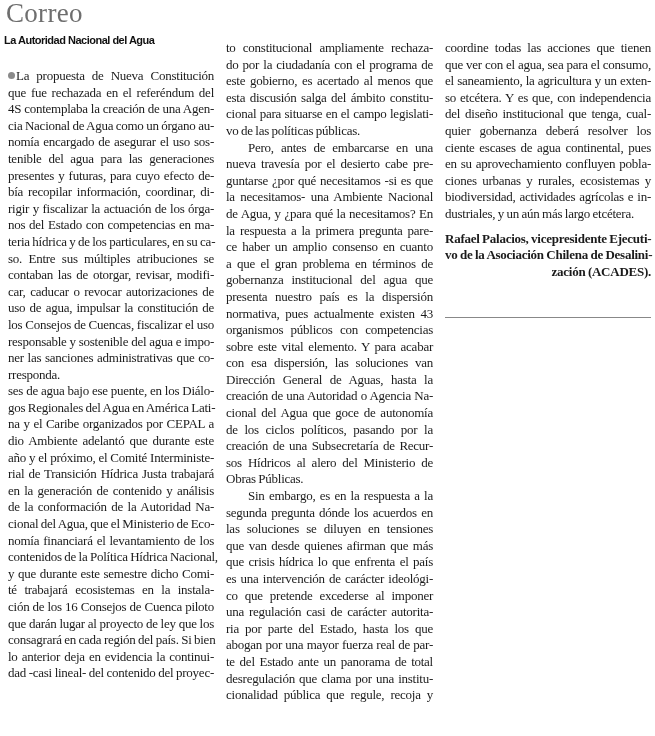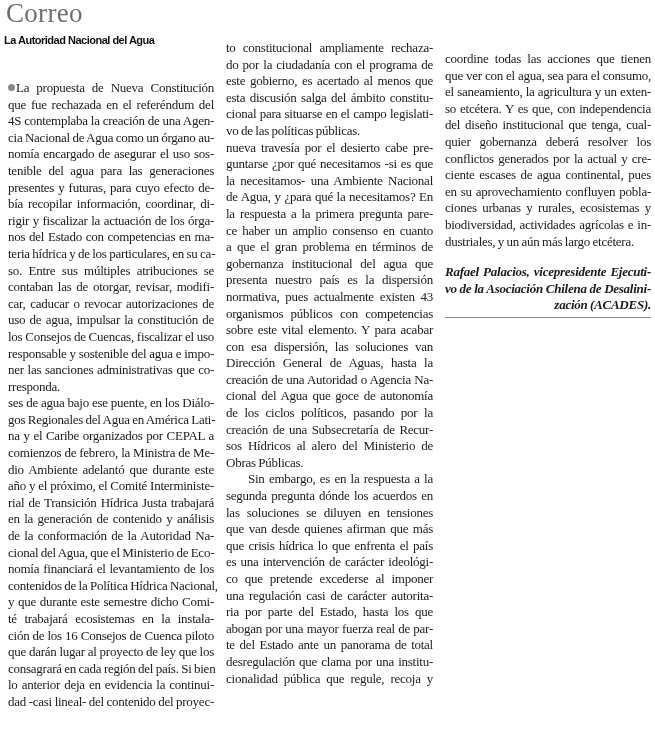--- a/index.html
+++ b/index.html
@@ -35,23 +35,23 @@
       color: #111;
     }
     .col {
       position: absolute;
       font-size: 13px;
       line-height: 16.6px;
       letter-spacing: -0.25px;
       word-spacing: -0.5px;
       color: #1b1b1b;
     }
-    .col1 { left: 8px; top: 80px; width: 206px; }
+    .col1 { left: 8px; top: 68px; width: 206px; }
     .col2 { left: 226px; top: 40px; width: 207px; }
-    .col3 { left: 445px; top: 51px; width: 206px; }
+    .col3 { left: 445px; top: 40px; width: 206px; }
     .line {
       display: block;
       white-space: nowrap;
       text-align: justify;
       text-align-last: justify;
       overflow: visible;
     }
     .line.last {
       text-align-last: left;
     }
@@ -61,22 +61,21 @@
     .bullet {
       display: inline-block;
       width: 7px;
       height: 7px;
       border-radius: 50%;
       background: #8a8a8a;
       margin-right: 1px;
       vertical-align: 1px;
     }
     .signature {
-      margin-top: 14px;
-      font-style: italic;
+      margin-top: 8px;
       font-weight: bold;
       text-align: right;
     }
     .signature .line { text-align-last: justify; }
     .signature .line.last { text-align-last: right; }
     .rule {
       position: absolute;
       left: 445px;
       top: 320px;
       width: 206px;
@@ -106,21 +105,20 @@
     <span class="line"><span>contaban las de otorgar, revisar, modifi-</span></span>
     <span class="line"><span>car, caducar o revocar autorizaciones de</span></span>
     <span class="line"><span>uso de agua, impulsar la constitución de</span></span>
     <span class="line"><span>los Consejos de Cuencas, fiscalizar el uso</span></span>
     <span class="line"><span>responsable y sostenible del agua e impo-</span></span>
     <span class="line"><span>ner las sanciones administrativas que co-</span></span>
     <span class="line last"><span>rresponda.</span></span>
     <span class="line"><span>ses de agua bajo ese puente, en los Diálo-</span></span>
     <span class="line"><span>gos Regionales del Agua en América Lati-</span></span>
     <span class="line"><span>na y el Caribe organizados por CEPAL a</span></span>
-    <span class="line"><span>comienzos de febrero, la Ministra de Me-</span></span>
     <span class="line"><span>dio Ambiente adelantó que durante este</span></span>
     <span class="line"><span>año y el próximo, el Comité Interministe-</span></span>
     <span class="line"><span>rial de Transición Hídrica Justa trabajará</span></span>
     <span class="line"><span>en la generación de contenido y análisis</span></span>
     <span class="line"><span>de la conformación de la Autoridad Na-</span></span>
     <span class="line"><span>cional del Agua, que el Ministerio de Eco-</span></span>
     <span class="line"><span>nomía financiará el levantamiento de los</span></span>
     <span class="line"><span>contenidos de la Política Hídrica Nacional,</span></span>
     <span class="line"><span>y que durante este semestre dicho Comi-</span></span>
     <span class="line"><span>té trabajará ecosistemas en la instala-</span></span>
@@ -130,20 +128,21 @@
     <span class="line"><span>lo anterior deja en evidencia la continui-</span></span>
     <span class="line"><span>dad -casi lineal- del contenido del proyec-</span></span>
   </div>
 <div class="col col2">
     <span class="line"><span>to constitucional ampliamente rechaza-</span></span>
     <span class="line"><span>do por la ciudadanía con el programa de</span></span>
     <span class="line"><span>este gobierno, es acertado al menos que</span></span>
     <span class="line"><span>esta discusión salga del ámbito constitu-</span></span>
     <span class="line"><span>cional para situarse en el campo legislati-</span></span>
     <span class="line last"><span>vo de las políticas públicas.</span></span>
+    <span class="line indent"><span>Pero, antes de embarcarse en una</span></span>
     <span class="line"><span>nueva travesía por el desierto cabe pre-</span></span>
     <span class="line"><span>guntarse ¿por qué necesitamos -si es que</span></span>
     <span class="line"><span>la necesitamos- una Ambiente Nacional</span></span>
     <span class="line"><span>de Agua, y ¿para qué la necesitamos? En</span></span>
     <span class="line"><span>la respuesta a la primera pregunta pare-</span></span>
     <span class="line"><span>ce haber un amplio consenso en cuanto</span></span>
     <span class="line"><span>a que el gran problema en términos de</span></span>
     <span class="line"><span>gobernanza institucional del agua que</span></span>
     <span class="line"><span>presenta nuestro país es la dispersión</span></span>
     <span class="line"><span>normativa, pues actualmente existen 43</span></span>
@@ -172,21 +171,20 @@
     <span class="line"><span>cionalidad pública que regule, recoja y</span></span>
   </div>
 <div class="col col3">
   <div class="col3-body">
       <span class="line"><span>coordine todas las acciones que tienen</span></span>
       <span class="line"><span>que ver con el agua, sea para el consumo,</span></span>
       <span class="line"><span>el saneamiento, la agricultura y un exten-</span></span>
       <span class="line"><span>so etcétera. Y es que, con independencia</span></span>
       <span class="line"><span>del diseño institucional que tenga, cual-</span></span>
       <span class="line"><span>quier gobernanza deberá resolver los</span></span>
-      <span class="line"><span>conflictos generados por la actual y cre-</span></span>
       <span class="line"><span>ciente escases de agua continental, pues</span></span>
       <span class="line"><span>en su aprovechamiento confluyen pobla-</span></span>
       <span class="line"><span>ciones urbanas y rurales, ecosistemas y</span></span>
       <span class="line"><span>biodiversidad, actividades agrícolas e in-</span></span>
       <span class="line last"><span>dustriales, y un aún más largo etcétera.</span></span>
     </div>
   <div class="signature">
     <span class="line">Rafael Palacios, vicepresidente Ejecuti-</span>
     <span class="line">vo de la Asociación Chilena de Desalini-</span>
     <span class="line last">zación (ACADES).</span>

